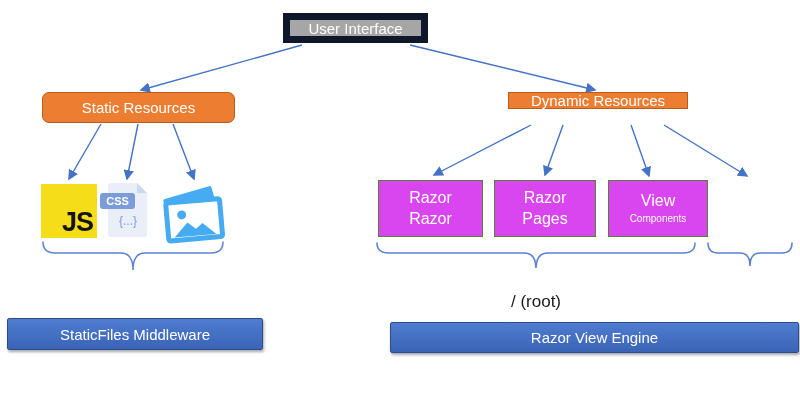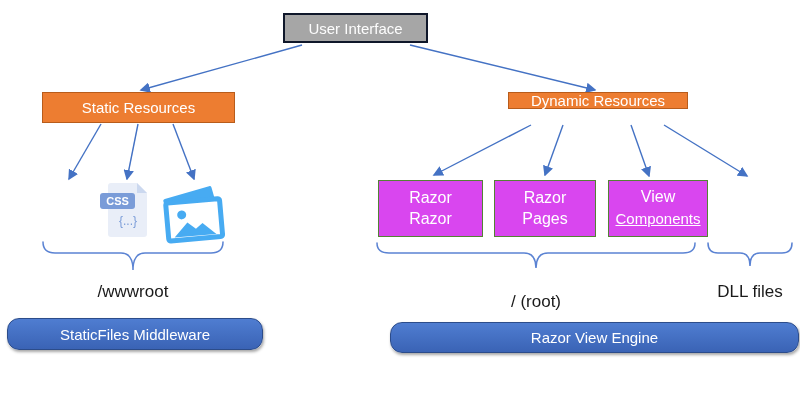--- a/index.html
+++ b/index.html
@@ -5,27 +5,27 @@
   html,body{margin:0;padding:0;background:#ffffff;}
   .canvas{
     position:relative;width:800px;height:400px;background:#ffffff;overflow:hidden;
     font-family:"Liberation Sans", sans-serif;
   }
   .overlay{position:absolute;left:0;top:0;width:800px;height:400px;pointer-events:none;}
   .box{
     position:absolute;display:flex;align-items:center;justify-content:center;
     box-sizing:border-box;text-align:center;color:#ffffff;
   }
-  .gray-box{background:#A6A6A6;border:2px solid #0f172a;font-size:15px;color:#fdfdfd;}
+  .gray-box{background:#A6A6A6;border:7px solid #0f172a;font-size:15px;color:#fdfdfd;}
   .orange-box{background:#ED7D31;border:1px solid #b85c1b;font-size:15px;}
   .green-box{background:#d946ef;border:1px solid #548235;flex-direction:column;line-height:1.3;font-size:16px;}
-  .green-box .line2-small{font-size:15px;line-height:1.5;text-decoration:underline;}
+  .green-box .line2-small{font-size:10px;line-height:1.5;}
   .blue-box{
     background:linear-gradient(#4F7DD1,#3A63B5);
-    border:1px solid #2C4C8A;border-radius:12px;
+    border:1px solid #2C4C8A;border-radius:2px;
     box-shadow:1px 2px 3px rgba(0,0,0,0.35);
     font-size:15px;
   }
   .caption{
     position:absolute;text-align:center;color:#1a1a1a;font-size:17px;
   }
   
   .js-icon{
     position:absolute;left:41px;top:184px;width:56px;height:54px;background:#F5DE19;
   }
@@ -61,45 +61,47 @@
       <path d="M43,242 Q43,253 55,253 L121,253 Q133,253 133,270 Q133,253 145,253 L211,253 Q223,253 223,242"></path>
       <path d="M377,243 Q377,253 389,253 L524,253 Q536,253 536,268 Q536,253 548,253 L683,253 Q695,253 695,243"></path>
       <path d="M708,243 Q708,253 718,253 L740,253 Q750,253 750,266 Q750,253 760,253 L782,253 Q792,253 792,243"></path>
     </g>
   </svg>
 
   <div class="box gray-box" style="left:283px;top:13px;width:145px;height:30px;">
     <span>User Interface</span>
   </div>
 
-  <div class="box orange-box" style="left:42px;top:92px;width:193px;height:31px;">
+  <div class="box orange-box" style="left:42px;top:92px;width:193px;height:31px;border-radius:7px;">
     <span>Static Resources</span>
   </div>
 
+  <div class="js-icon">
+    <span>JS</span>
+  </div>
 
   <svg class="icon-abs" style="left:100px;top:183px;" width="50" height="56" viewBox="0 0 50 56">
     <path d="M11,0 h26 l10,10 v41 a3,3 0 0 1 -3,3 H11 a3,3 0 0 1 -3,-3 V3 a3,3 0 0 1 3,-3 z" fill="#E9EEF8"></path>
     <path d="M37,0 l10,10 h-10 z" fill="#CBD8EF"></path>
     <rect x="0" y="10" width="35" height="16" rx="3" fill="#7A9CD8"></rect>
     <text x="17.5" y="22" text-anchor="middle" font-size="11" font-weight="bold" fill="#ffffff" font-family="Liberation Sans, sans-serif">CSS</text>
     <text x="28" y="42" text-anchor="middle" font-size="12" fill="#7A9CD8" font-family="Liberation Sans, sans-serif">{...}</text>
   </svg>
 
   <svg class="icon-abs" style="left:156px;top:186px;" width="72" height="58" viewBox="0 0 72 58">
     <g transform="rotate(-16 36 28)">
       <rect x="12" y="6" width="50" height="38" rx="2" fill="#47ABF2"></rect>
     </g>
     <g transform="rotate(-5 36 32)">
       <rect x="11" y="15" width="54" height="38" rx="2" fill="#ffffff" stroke="#47ABF2" stroke-width="5"></rect>
       <circle cx="26" cy="28" r="4.5" fill="#47ABF2"></circle>
       <path d="M17,50 L31,36 L39,43 L46,38 L59,50 Z" fill="#47ABF2"></path>
     </g>
   </svg>
 
-  <div class="caption" style="left:43px;top:282px;width:180px;">/wwwroot</div>
 
   <div class="box blue-box" style="left:7px;top:318px;width:256px;height:32px;">
     <span>StaticFiles Middleware</span>
   </div>
 
 
   <div class="box orange-box" style="left:508px;top:92px;width:180px;height:17px;text-align:right;">
     <span>Dynamic Resources</span>
   </div>
 
@@ -114,19 +116,18 @@
   </div>
 
   <div class="box green-box" style="left:608px;top:180px;width:100px;height:57px;">
     <span>View</span>
     <span class="line2-small">Components</span>
   </div>
 
 
   <div class="caption" style="left:377px;top:292px;width:318px;">/ (root)</div>
 
-  <div class="caption" style="left:707px;top:282px;width:86px;">DLL files</div>
 
   <div class="box blue-box" style="left:390px;top:322px;width:409px;height:31px;">
     <span>Razor View Engine</span>
   </div>
 
 </div>
 
 </body></html>

